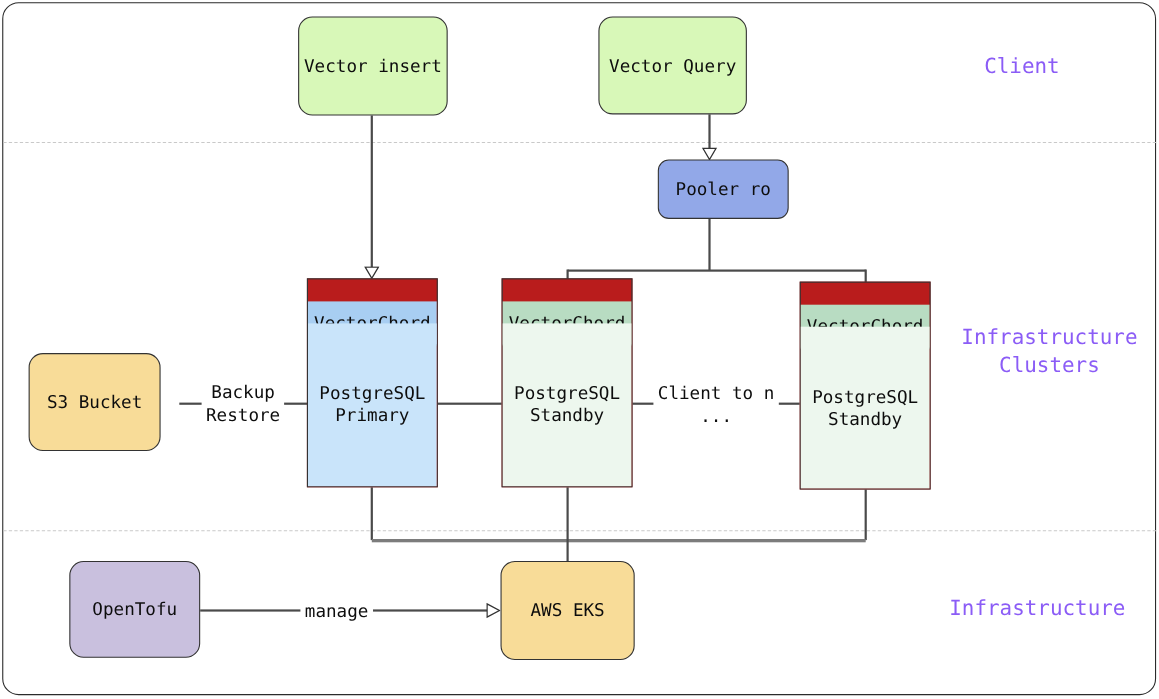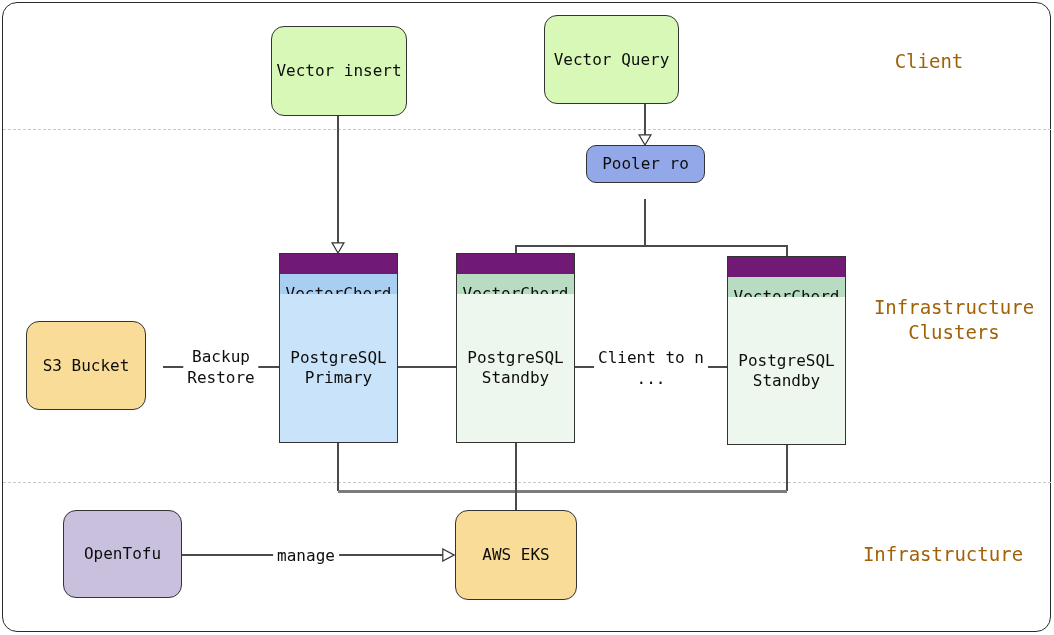--- a/index.html
+++ b/index.html
@@ -17,35 +17,35 @@
 
   
   .node{position:absolute;border:1.4px solid #333;box-sizing:border-box;
         display:flex;align-items:center;justify-content:center;text-align:center;
         font-size:16px;line-height:20px;white-space:pre-line;}
   .rounded{border-radius:13px;}
   .green{background:#d8f8b8;}
   .blue{background:#92a8e8;border-radius:10px;}
   .yellow{background:#f8dc98;}
   .purple{background:#c9c0de;}
-  .db{display:block;padding:0;background:#701a75;}
+  .db{display:block;padding:0;background:#b91c1c;}
   .db .hdr{height:40px;box-sizing:border-box;border-bottom:1.4px solid #333;
            display:flex;align-items:center;justify-content:center;}
   .db .bdy{position:absolute;left:0;right:0;top:40px;bottom:0;
            display:flex;align-items:center;justify-content:center;white-space:pre-line;}
   .db-primary .hdr{background:#a8cef2;}
   .db-primary .bdy{background:#c9e4fa;}
   .db-standby .hdr{background:#b8dcc2;}
   .db-standby .bdy{background:#edf7ee;}
 
   
   .elabel{position:absolute;transform:translate(-50%,-50%);background:#fff;padding:0 4px;
           font-size:16px;line-height:21px;text-align:center;white-space:pre-line;}
   .slabel{position:absolute;transform:translate(-50%,-50%);font-size:19px;line-height:25px;
-          text-align:center;white-space:pre-line;color:#a16207;}
+          text-align:center;white-space:pre-line;color:#8b5cf6;}
 </style>
 </head>
 <body>
 
 <div class="stage">
   <div class="frame"></div>
 
   <div class="divider" style="top:129px"></div>
   <div class="divider" style="top:482px"></div>
 
@@ -73,29 +73,29 @@
   <svg class="ah" style="left:442px;top:548px" width="13" height="14">
     <polygon points="0.8,1 0.8,13 12,7" fill="#ffffff" stroke="#333" stroke-width="1.2"></polygon>
   </svg>
 
   <div class="elabel" style="left:221px;top:367px">Backup
 Restore</div>
   <div class="elabel" style="left:651px;top:368px">Client to n
 ...</div>
   <div class="elabel" style="left:306px;top:555px">manage</div>
 
-  <div class="node rounded green" style="left:271px;top:26px;width:136px;height:90px">
+  <div class="node rounded green" style="left:271px;top:15px;width:136px;height:90px">
     <span>Vector insert</span>
   </div>
 
   <div class="node rounded green" style="left:544px;top:15px;width:135px;height:89px">
     <span>Vector Query</span>
   </div>
 
-  <div class="node blue" style="left:586px;top:145px;width:119px;height:38px">
+  <div class="node blue" style="left:598px;top:145px;width:119px;height:54px">
     <span>Pooler ro</span>
   </div>
 
   <div class="node db db-primary" style="left:279px;top:253px;width:119px;height:190px">
     <div class="hdr">VectorChord</div>
     <div class="bdy">PostgreSQL
 Primary</div>
   </div>
 
   <div class="node db db-standby" style="left:456px;top:253px;width:119px;height:190px">

